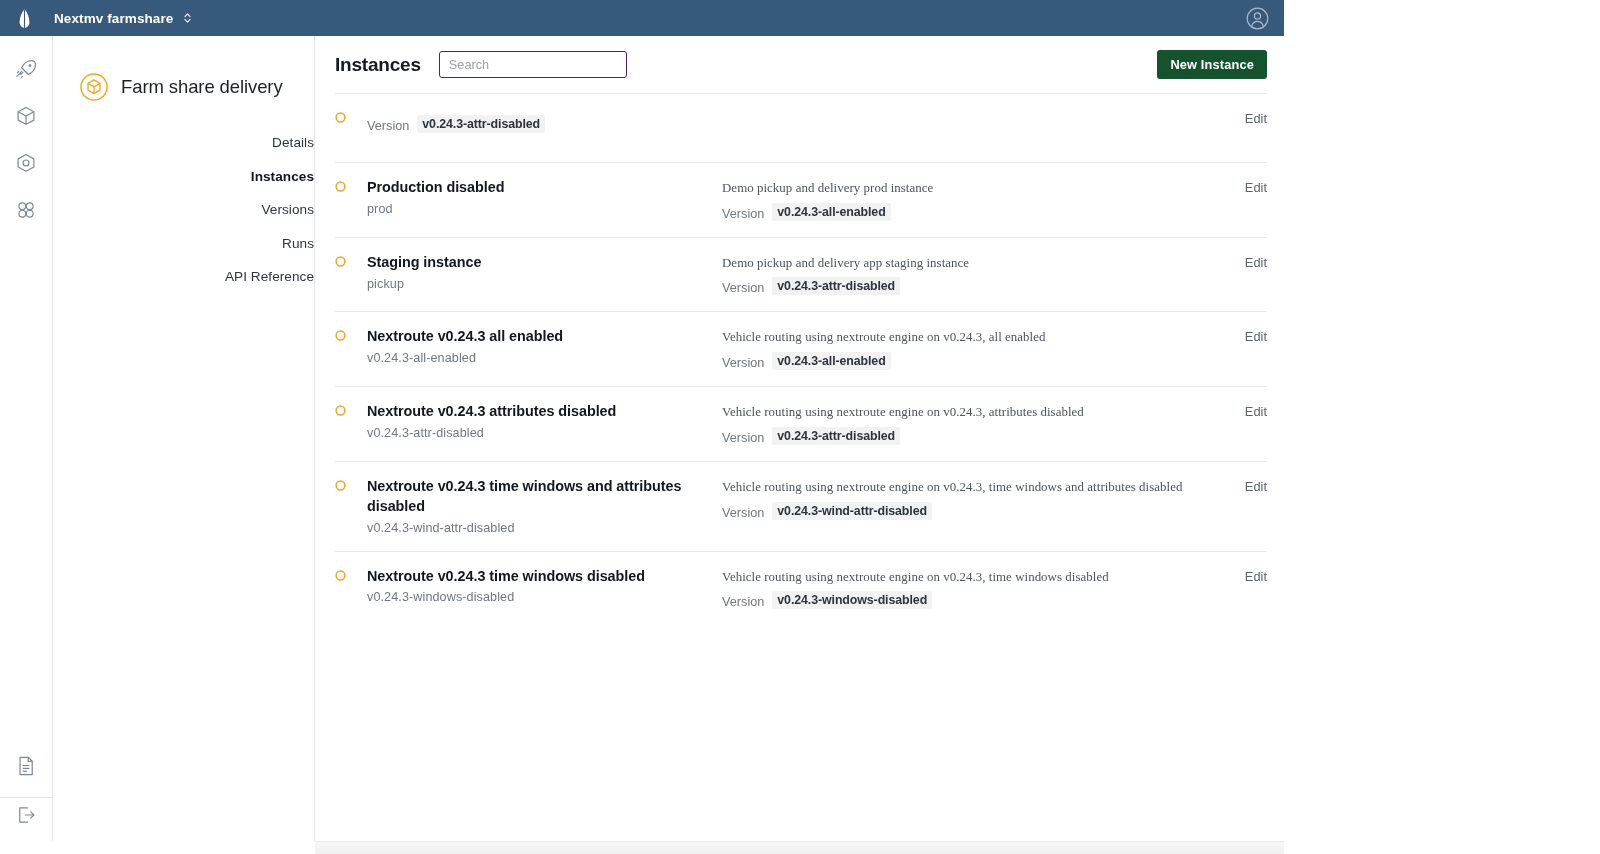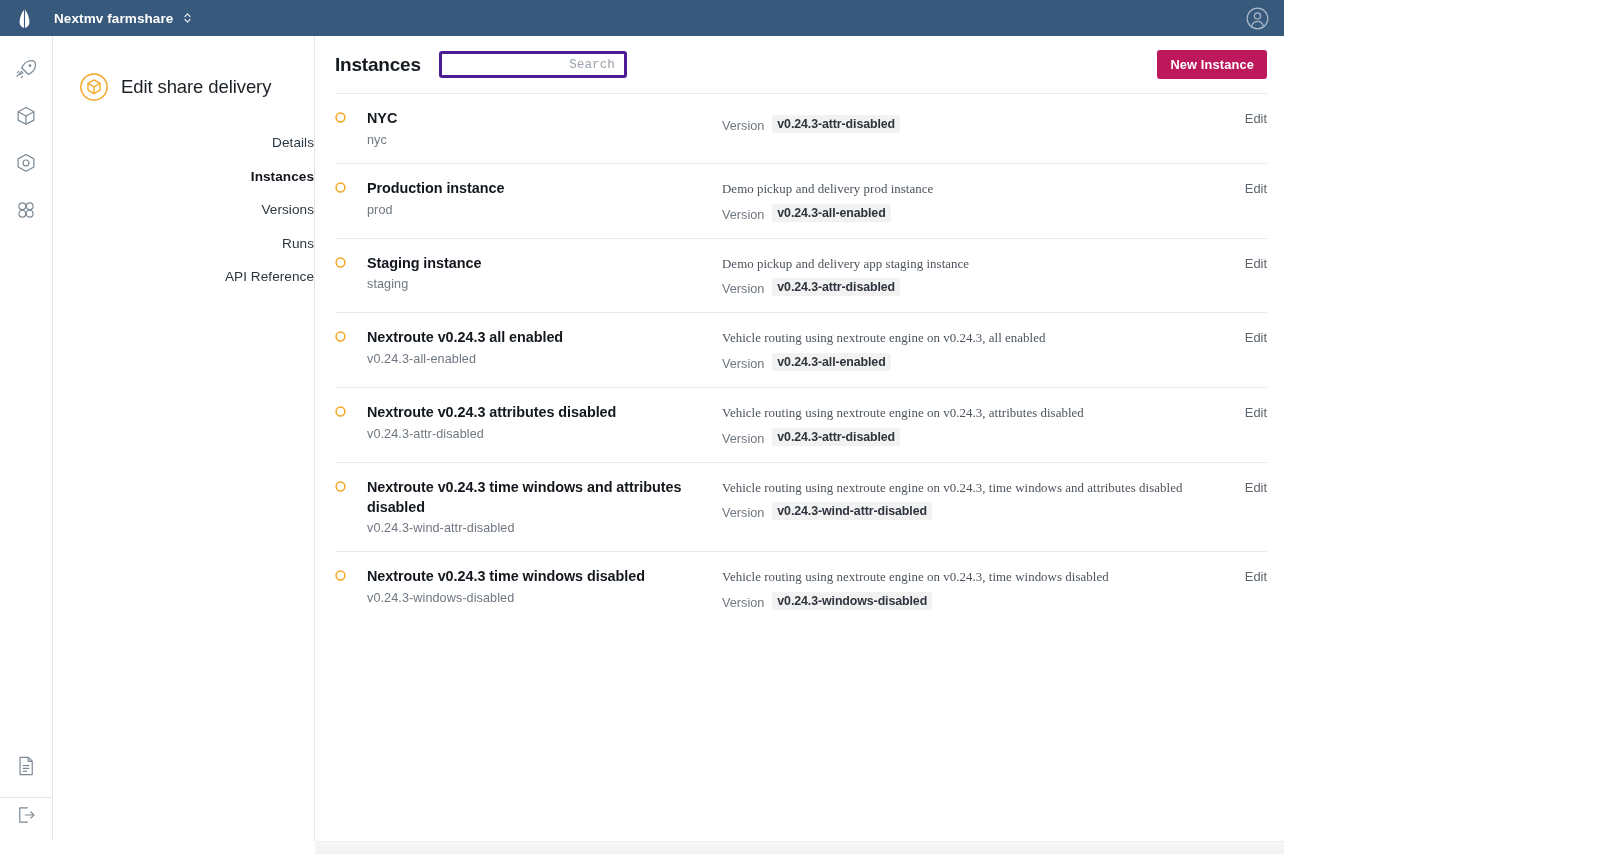--- a/index.html
+++ b/index.html
@@ -70,32 +70,31 @@
   
   .main { flex: 1; min-width: 0; display: flex; flex-direction: column; background: #fff; }
   .main-header {
     height: 57px; flex: 0 0 57px;
     display: flex; align-items: center;
     padding: 0 17px 0 20px;
   }
   .main-title { font-size: 19px; font-weight: bold; color: #161b22; margin-right: 18px; letter-spacing: -.2px; }
   .search-input {
     width: 188px; height: 27px;
-    border: 3px solid #4c1d95; border-radius: 3px;
+    border: 1px solid #4c1d95; border-radius: 3px;
     background: #fff;
     font-size: 12.7px; color: #3b444d;
     padding: 0 9px;
-    font-family: Liberation Mono, monospace;
+    font-family: Liberation Sans, sans-serif;
     outline: none;
-    text-align: right;
   }
   .search-input::placeholder { color: #9aa2ab; }
   .header-spacer { flex: 1; }
   .new-btn {
-    background: #be185d; color: #ffffff;
+    background: #14532d; color: #ffffff;
     border: none; border-radius: 3px;
     font-size: 12.8px; font-weight: bold;
     padding: 7px 13px;
     font-family: "Liberation Sans", sans-serif;
     letter-spacing: .15px;
     cursor: pointer;
   }
 
   
   .list-area { flex: 1; overflow: hidden; padding: 0 17px 0 20px; }
@@ -224,21 +223,21 @@
         <span class="app-title-icon">
           <svg width="30" height="30" viewBox="0 0 30 30" fill="none">
             <circle cx="15" cy="15" r="13.1" stroke="#f5a623" stroke-width="1.5"></circle>
             <g stroke="#f5a623" stroke-width="1.35" stroke-linejoin="round" fill="none">
               <path d="M15 7.9 L21 11.3 L21 18.1 L15 21.6 L9 18.1 L9 11.3 Z"></path>
               <path d="M9 11.3 L15 14.8 L21 11.3"></path>
               <path d="M15 14.8 L15 21.6"></path>
             </g>
           </svg>
         </span>
-        <span class="app-title-text">Edit share delivery</span>
+        <span class="app-title-text">Farm share delivery</span>
       </div>
       <div class="nav-list">
         <div class="nav-item">Details</div>
         <div class="nav-item active">Instances</div>
         <div class="nav-item">Versions</div>
         <div class="nav-item">Runs</div>
         <div class="nav-item">API Reference</div>
       </div>
     </div>
 
@@ -251,43 +250,39 @@
       </div>
 
       <div class="list-area">
 
         <div class="row">
           <div class="row-marker">
             <svg width="11" height="11" viewBox="0 0 11 11" fill="none">
                 <circle cx="5.5" cy="5.5" r="4.4" stroke="#f5a623" stroke-width="1.5"></circle>
               </svg>
           </div>
-          <div class="row-left">
-            <div class="row-title">NYC</div>
-            <div class="row-sub">nyc</div>
-          </div>
           <div class="row-mid">
             <div class="ver-line">
               <span class="ver-label">Version</span>
               <span class="ver-badge">v0.24.3-attr-disabled</span>
             </div>
           </div>
           <div class="row-edit">
             <span class="edit-link">Edit</span>
           </div>
         </div>
 
         <div class="row">
           <div class="row-marker">
             <svg width="11" height="11" viewBox="0 0 11 11" fill="none">
                 <circle cx="5.5" cy="5.5" r="4.4" stroke="#f5a623" stroke-width="1.5"></circle>
               </svg>
           </div>
           <div class="row-left">
-            <div class="row-title">Production instance</div>
+            <div class="row-title">Production disabled</div>
             <div class="row-sub">prod</div>
           </div>
           <div class="row-mid">
             <div class="row-desc">Demo pickup and delivery prod instance</div>
             <div class="ver-line">
               <span class="ver-label">Version</span>
               <span class="ver-badge">v0.24.3-all-enabled</span>
             </div>
           </div>
           <div class="row-edit">
@@ -296,21 +291,21 @@
         </div>
 
         <div class="row">
           <div class="row-marker">
             <svg width="11" height="11" viewBox="0 0 11 11" fill="none">
                 <circle cx="5.5" cy="5.5" r="4.4" stroke="#f5a623" stroke-width="1.5"></circle>
               </svg>
           </div>
           <div class="row-left">
             <div class="row-title">Staging instance</div>
-            <div class="row-sub">staging</div>
+            <div class="row-sub">pickup</div>
           </div>
           <div class="row-mid">
             <div class="row-desc">Demo pickup and delivery app staging instance</div>
             <div class="ver-line">
               <span class="ver-label">Version</span>
               <span class="ver-badge">v0.24.3-attr-disabled</span>
             </div>
           </div>
           <div class="row-edit">
             <span class="edit-link">Edit</span>

